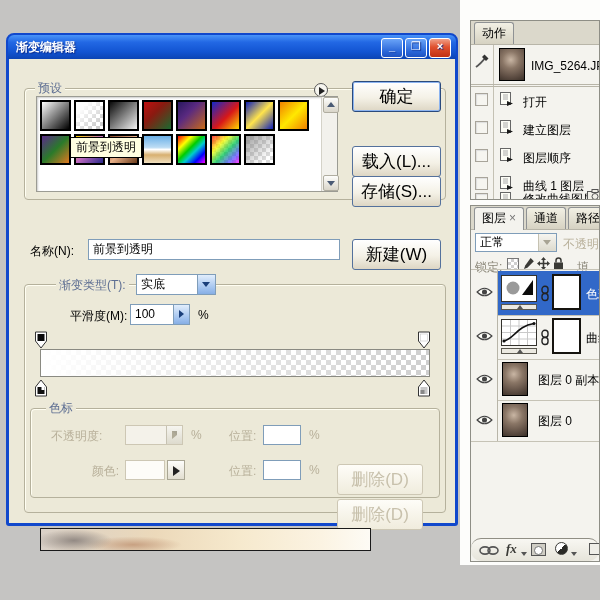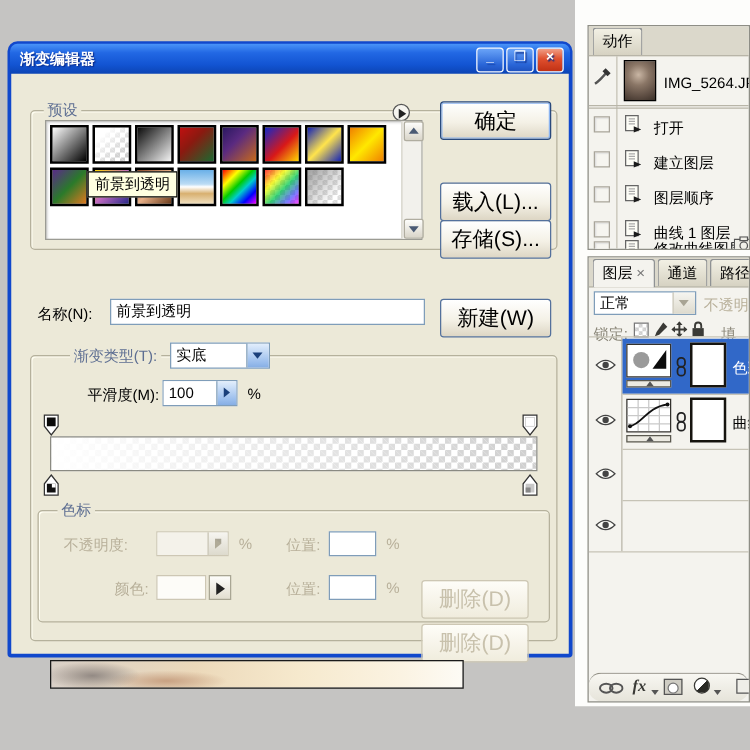--- a/index.html
+++ b/index.html
@@ -382,26 +382,34 @@
       </svg>
     <div class="abs mask-thumb" style="left:54px;top:3px;width:29px;height:36px;"></div>
     <div class="abs lrow-label" style="left:88px;top:15px;">曲线</div>
   </div>
   <svg class="abs" style="left:5px;top:124px;" width="17" height="12" viewBox="0 0 16 11">
       <path d="M1 5.5 Q8 -1.5 15 5.5 Q8 12.5 1 5.5 Z" fill="#fdfdf8" stroke="#444"></path>
       <circle cx="8" cy="5.5" r="2.4" fill="#444"></circle>
     </svg>
   <div class="abs hline" style="left:27px;right:0;top:153px;border-color:#c6c3b6;"></div>
 
+  <div class="abs" style="left:27px;top:153px;width:103px;height:41px;">
+    <div class="abs thumb-photo" style="left:4px;top:3px;width:26px;height:34px;"></div>
+    <div class="abs lrow-label" style="left:40px;top:13px;">图层 0 副本</div>
+  </div>
   <svg class="abs" style="left:5px;top:167px;" width="17" height="12" viewBox="0 0 16 11">
       <path d="M1 5.5 Q8 -1.5 15 5.5 Q8 12.5 1 5.5 Z" fill="#fdfdf8" stroke="#444"></path>
       <circle cx="8" cy="5.5" r="2.4" fill="#444"></circle>
     </svg>
   <div class="abs hline" style="left:27px;right:0;top:194px;border-color:#c6c3b6;"></div>
 
+  <div class="abs" style="left:27px;top:194px;width:103px;height:41px;">
+    <div class="abs thumb-photo" style="left:4px;top:3px;width:26px;height:34px;"></div>
+    <div class="abs lrow-label" style="left:40px;top:13px;">图层 0</div>
+  </div>
   <svg class="abs" style="left:5px;top:208px;" width="17" height="12" viewBox="0 0 16 11">
       <path d="M1 5.5 Q8 -1.5 15 5.5 Q8 12.5 1 5.5 Z" fill="#fdfdf8" stroke="#444"></path>
       <circle cx="8" cy="5.5" r="2.4" fill="#444"></circle>
     </svg>
   <div class="abs hline" style="left:0;right:0;top:235px;border-color:#c6c3b6;"></div>
 
   <div class="toolbar">
     <svg class="abs" style="left:8px;top:6px;" width="20" height="11" viewBox="0 0 20 11">
         <ellipse cx="6" cy="5.5" rx="5" ry="3.6" fill="none" stroke="#555" stroke-width="1.6"></ellipse>
         <ellipse cx="14" cy="5.5" rx="5" ry="3.6" fill="none" stroke="#555" stroke-width="1.6"></ellipse>

